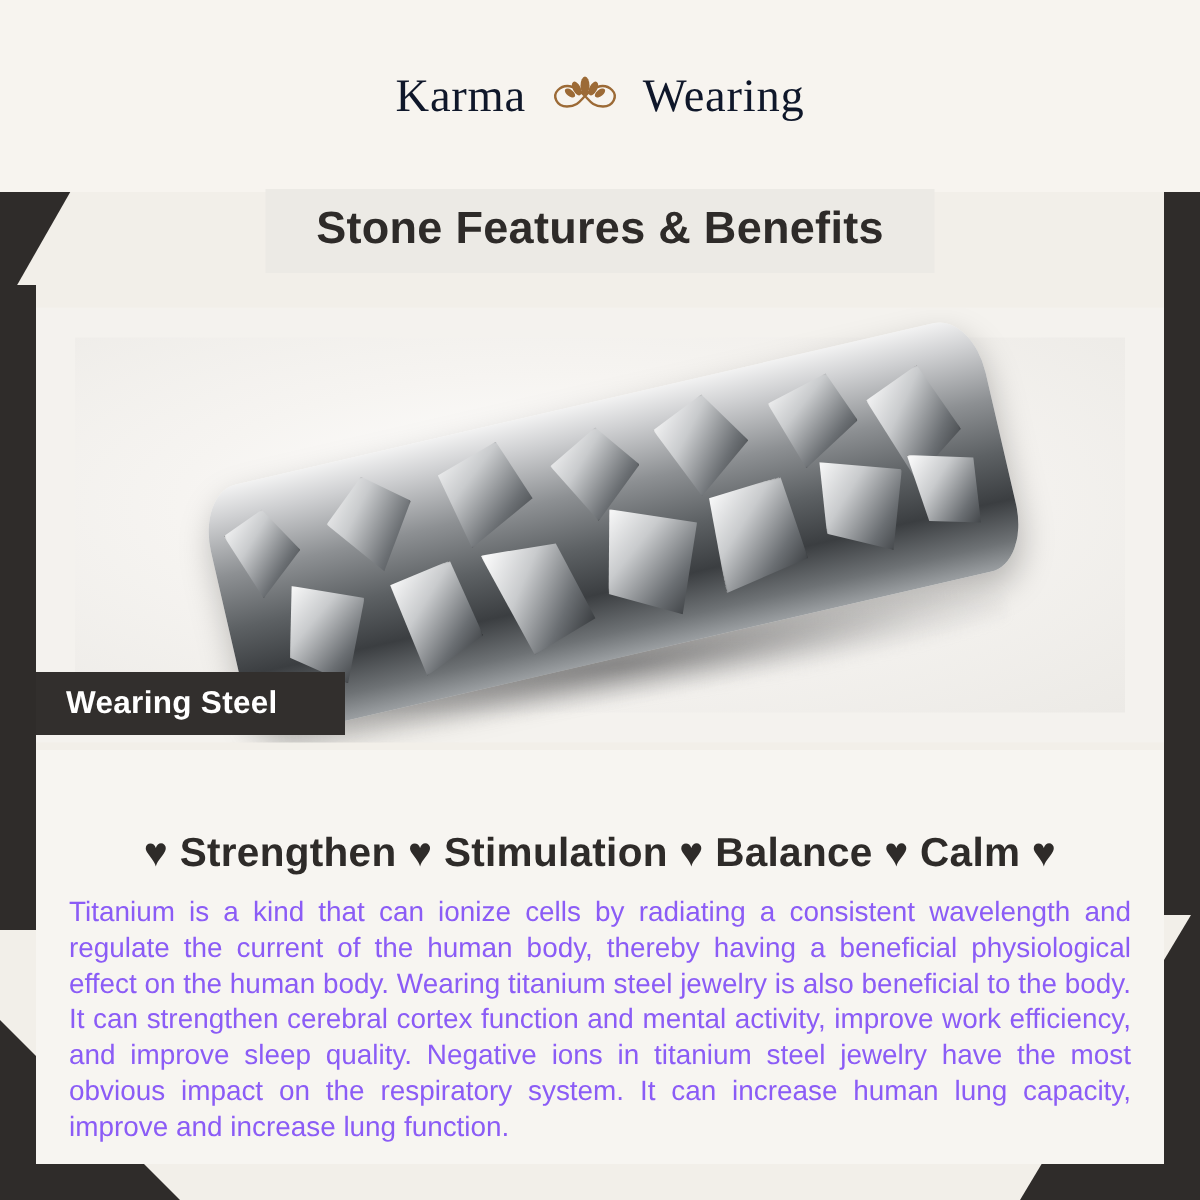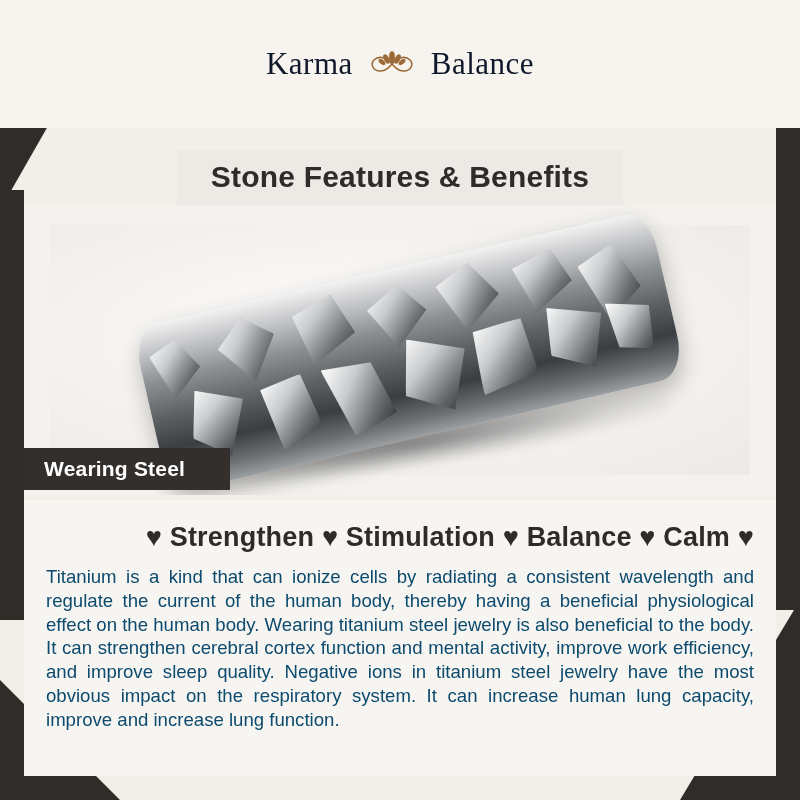--- a/index.html
+++ b/index.html
@@ -55,21 +55,21 @@
     font-family: "Liberation Serif", serif;
     font-size: 31px;
     letter-spacing: 0.5px;
   }
   .brand .word { white-space: nowrap; }
   .lotus-knot { position: relative; width: 62px; height: 34px; }
   .lotus-knot svg { display: block; }
 
   
   .title-wrap {
-    position: absolute; left: 0; top: 136px; width: 800px; height: 84px;
+    position: absolute; left: 0; top: 112px; width: 800px; height: 84px;
     display: flex; align-items: center; justify-content: center;
   }
   .title-plate {
     background: #eceae5;
     padding: 10px 34px 12px 34px;
     color: #2e2b29;
     font-size: 30px;
     font-weight: bold;
     letter-spacing: 0.2px;
   }
@@ -127,32 +127,33 @@
     letter-spacing: 0.2px;
   }
 
   
   .panel {
     position: absolute; left: 24px; top: 500px; width: 752px; height: 276px;
     background: #f7f5f1;
     padding: 22px 22px 0 22px;
   }
   .keywords {
-    text-align: right;
+    text-align: center;
     font-size: 27px;
     font-weight: bold;
     color: #2e2b29;
     letter-spacing: 0.2px;
     margin-bottom: 12px;
     white-space: nowrap;
+    margin-top: 31px;
   }
   .body-copy {
     font-size: 18.6px;
     line-height: 1.28;
-    color: #0c4a6e;
+    color: #8b5cf6;
     text-align: justify;
     hyphens: auto;
   }
 </style>
 </head>
 <body>
 
 <div id="page">
 
   <div class="wedge tl"></div>
@@ -173,21 +174,21 @@
           </g>
           <g fill="#9c6a36">
             <ellipse cx="31" cy="10" rx="3" ry="6"></ellipse>
             <ellipse cx="25.5" cy="12" rx="2.6" ry="5" transform="rotate(-28 25.5 12)"></ellipse>
             <ellipse cx="36.5" cy="12" rx="2.6" ry="5" transform="rotate(28 36.5 12)"></ellipse>
             <ellipse cx="21" cy="15" rx="2.2" ry="4" transform="rotate(-52 21 15)"></ellipse>
             <ellipse cx="41" cy="15" rx="2.2" ry="4" transform="rotate(52 41 15)"></ellipse>
           </g>
         </svg>
       </span>
-      <span class="word">Balance</span>
+      <span class="word">Wearing</span>
     </div>
   </div>
 
   <div class="title-wrap">
     <div class="title-plate">Stone Features &amp; Benefits</div>
   </div>
 
   <div class="hero">
     <div class="hero-glow"></div>
     <div class="shadow-pool"></div>

